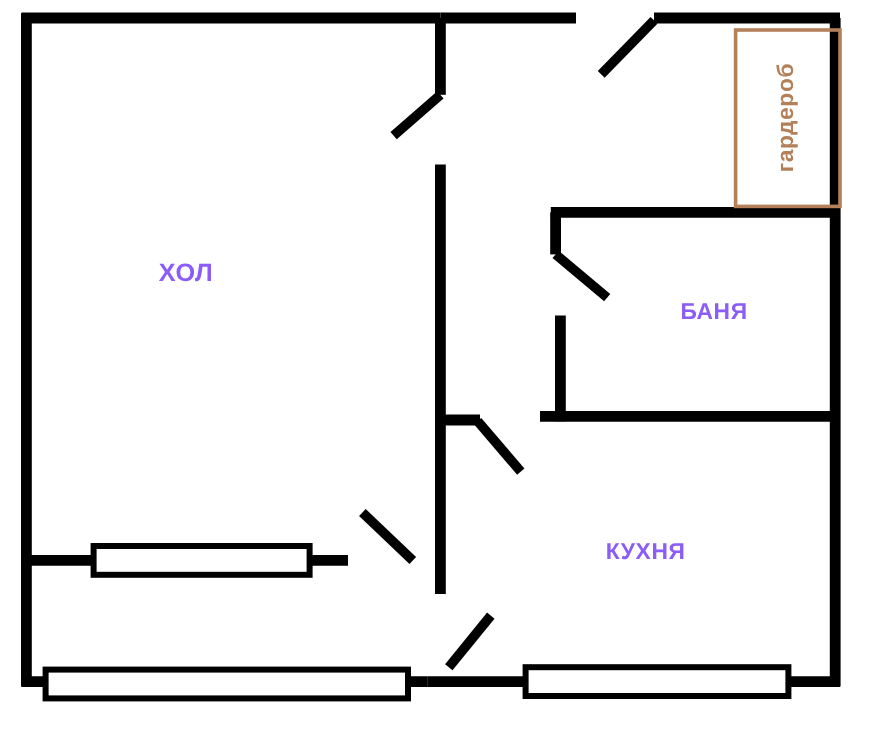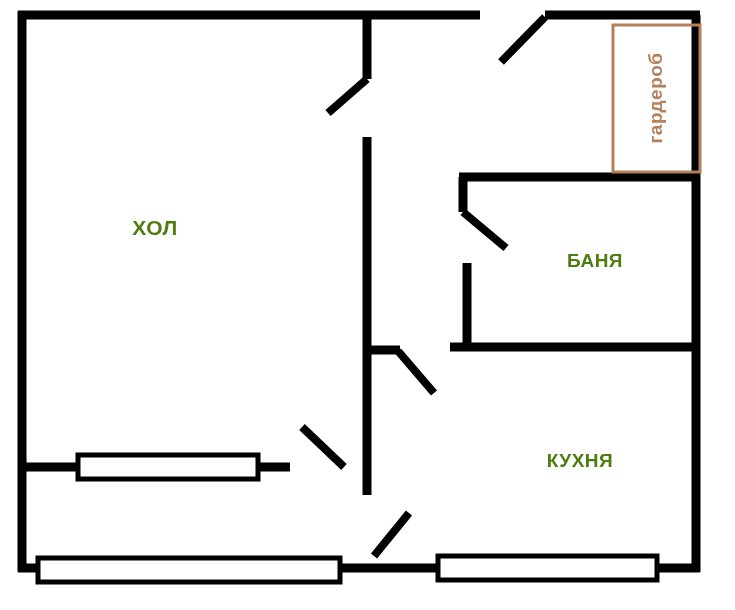--- a/index.html
+++ b/index.html
@@ -22,29 +22,29 @@
     position: absolute;
     left: 0;
     top: 0;
     width: 735px;
     height: 610px;
   }
   .room-label {
     position: absolute;
     font-family: "Liberation Sans", sans-serif;
     font-weight: bold;
-    color: #4d7c0f;
+    color: #8b5cf6;
     white-space: nowrap;
     transform: translate(-50%, -50%);
     letter-spacing: 0.5px;
     user-select: none;
   }
   .room-label.sz-hall     { font-size: 21px; }
   .room-label.sz-bath     { font-size: 19px; }
-  .room-label.sz-kitchen  { font-size: 19px; margin-left: 42px; }
+  .room-label.sz-kitchen  { font-size: 19px; }
   .room-label.sz-balcony  { font-size: 19px; }
   .closet-label {
     position: absolute;
     font-family: "Liberation Sans", sans-serif;
     font-weight: bold;
     font-size: 19px;
     white-space: nowrap;
     transform: translate(-50%, -50%) rotate(-90deg);
     transform-origin: center center;
     user-select: none;

